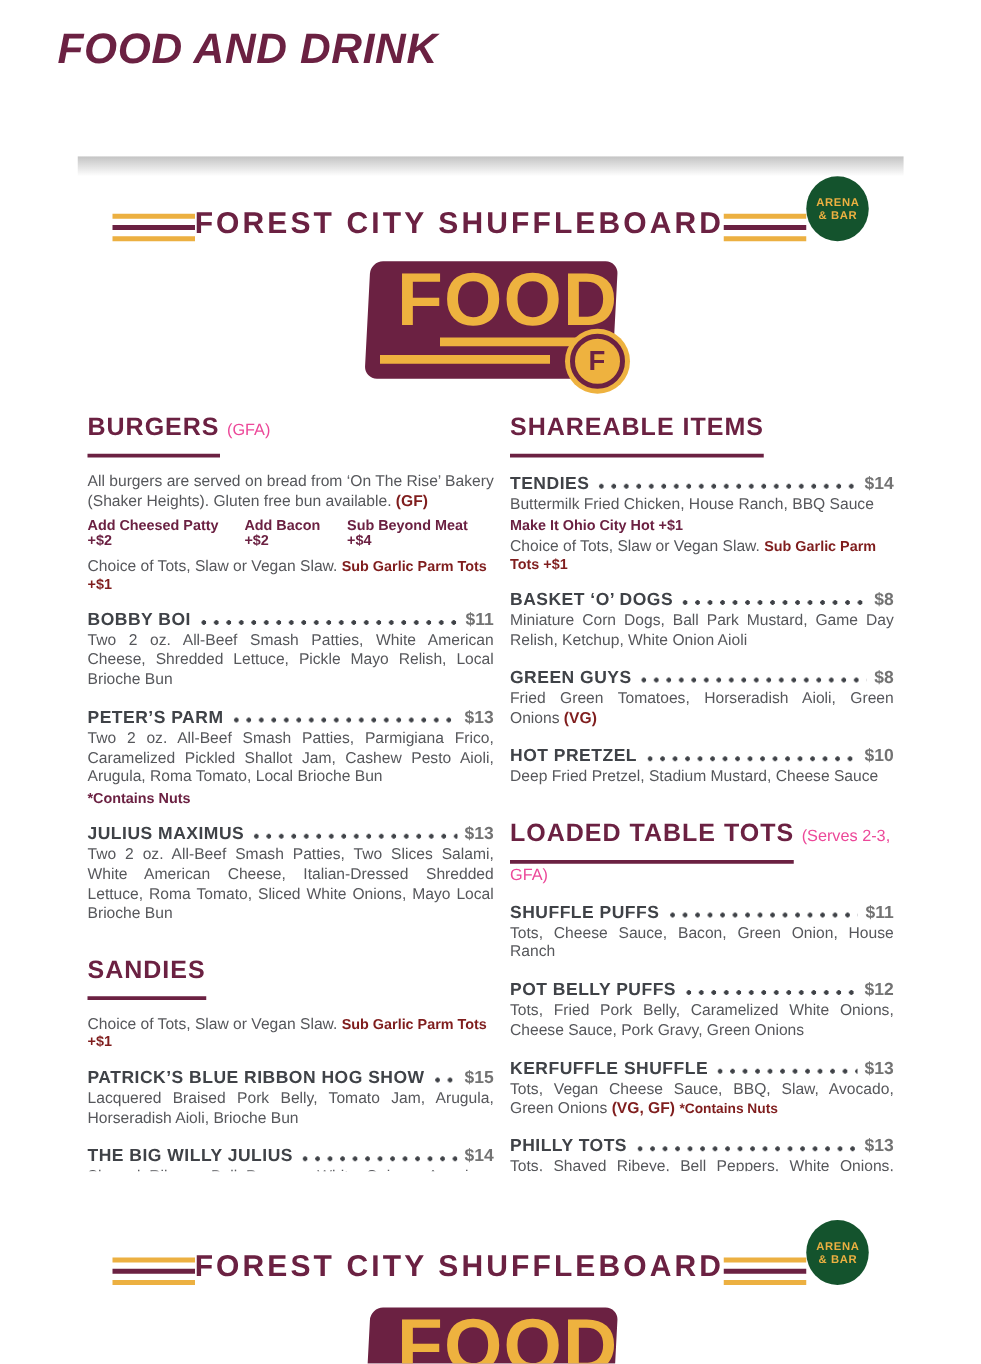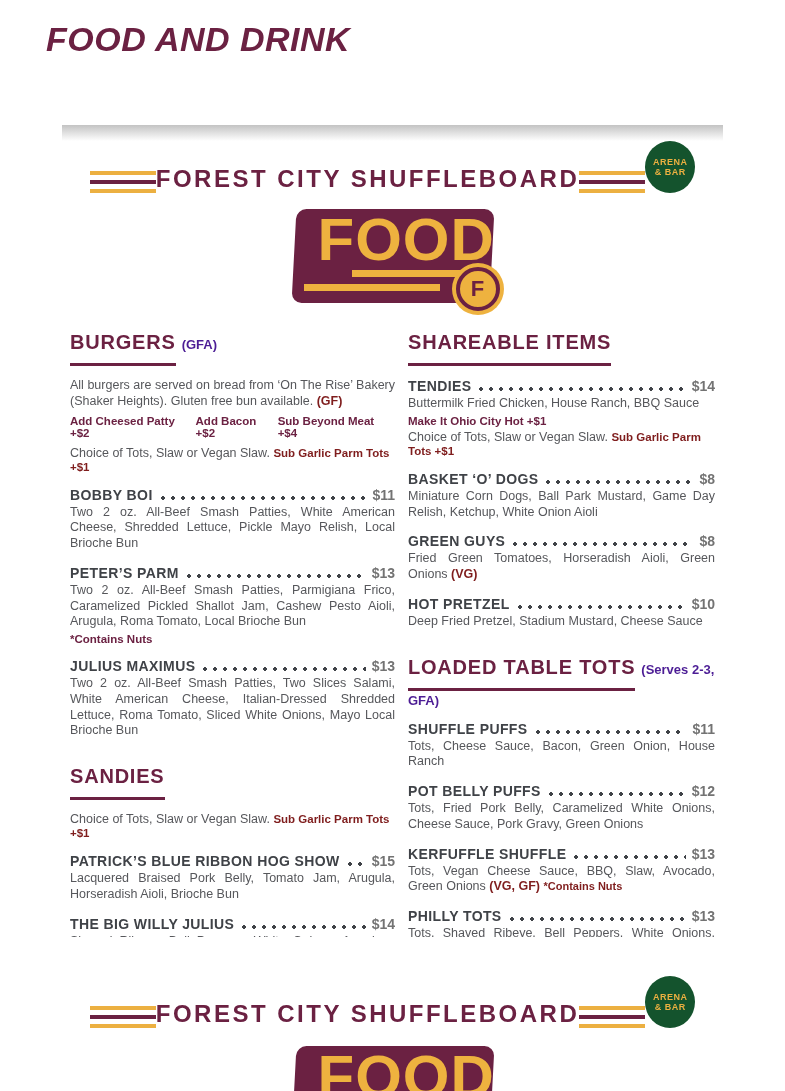--- a/index.html
+++ b/index.html
@@ -66,21 +66,21 @@
   
   .cols { display:flex; gap:13px; margin-top:28px; padding:0 8px; }
   .col-left  { width:325px; flex:0 0 auto; }
   .col-right { width:302px; flex:1 1 auto; }
   
   .sec-head { margin-bottom:12px; }
   .sec-title {
     display:inline-block; font-size:20px; font-weight:bold; color:#6b2142;
     letter-spacing:0.8px; border-bottom:3px solid #6b2142; padding-bottom:9px;
   }
-  .sec-suffix { font-size:13px; font-weight:bold; color:#4c1d95; margin-left:6px; }
+  .sec-suffix { font-size:13px; font-weight:normal; color:#ec4899; margin-left:6px; }
   .sec-gap { margin-top:26px; }
   .intro { font-size:12.5px; line-height:1.26; color:#56575b; text-align:justify; }
   .accent { color:#7f1d1d; font-weight:bold; font-style:normal; }
   .addons { font-size:11.5px; font-weight:bold; color:#6b2142; margin-top:5px; display:flex; gap:0; }
   .choice { font-size:12.5px; color:#56575b; margin-top:7px; }
   .choice .accent { font-size:11.5px; }
   
   .item { margin-top:13px; }
   .item-line { display:flex; align-items:flex-end; }
   .item-name {

